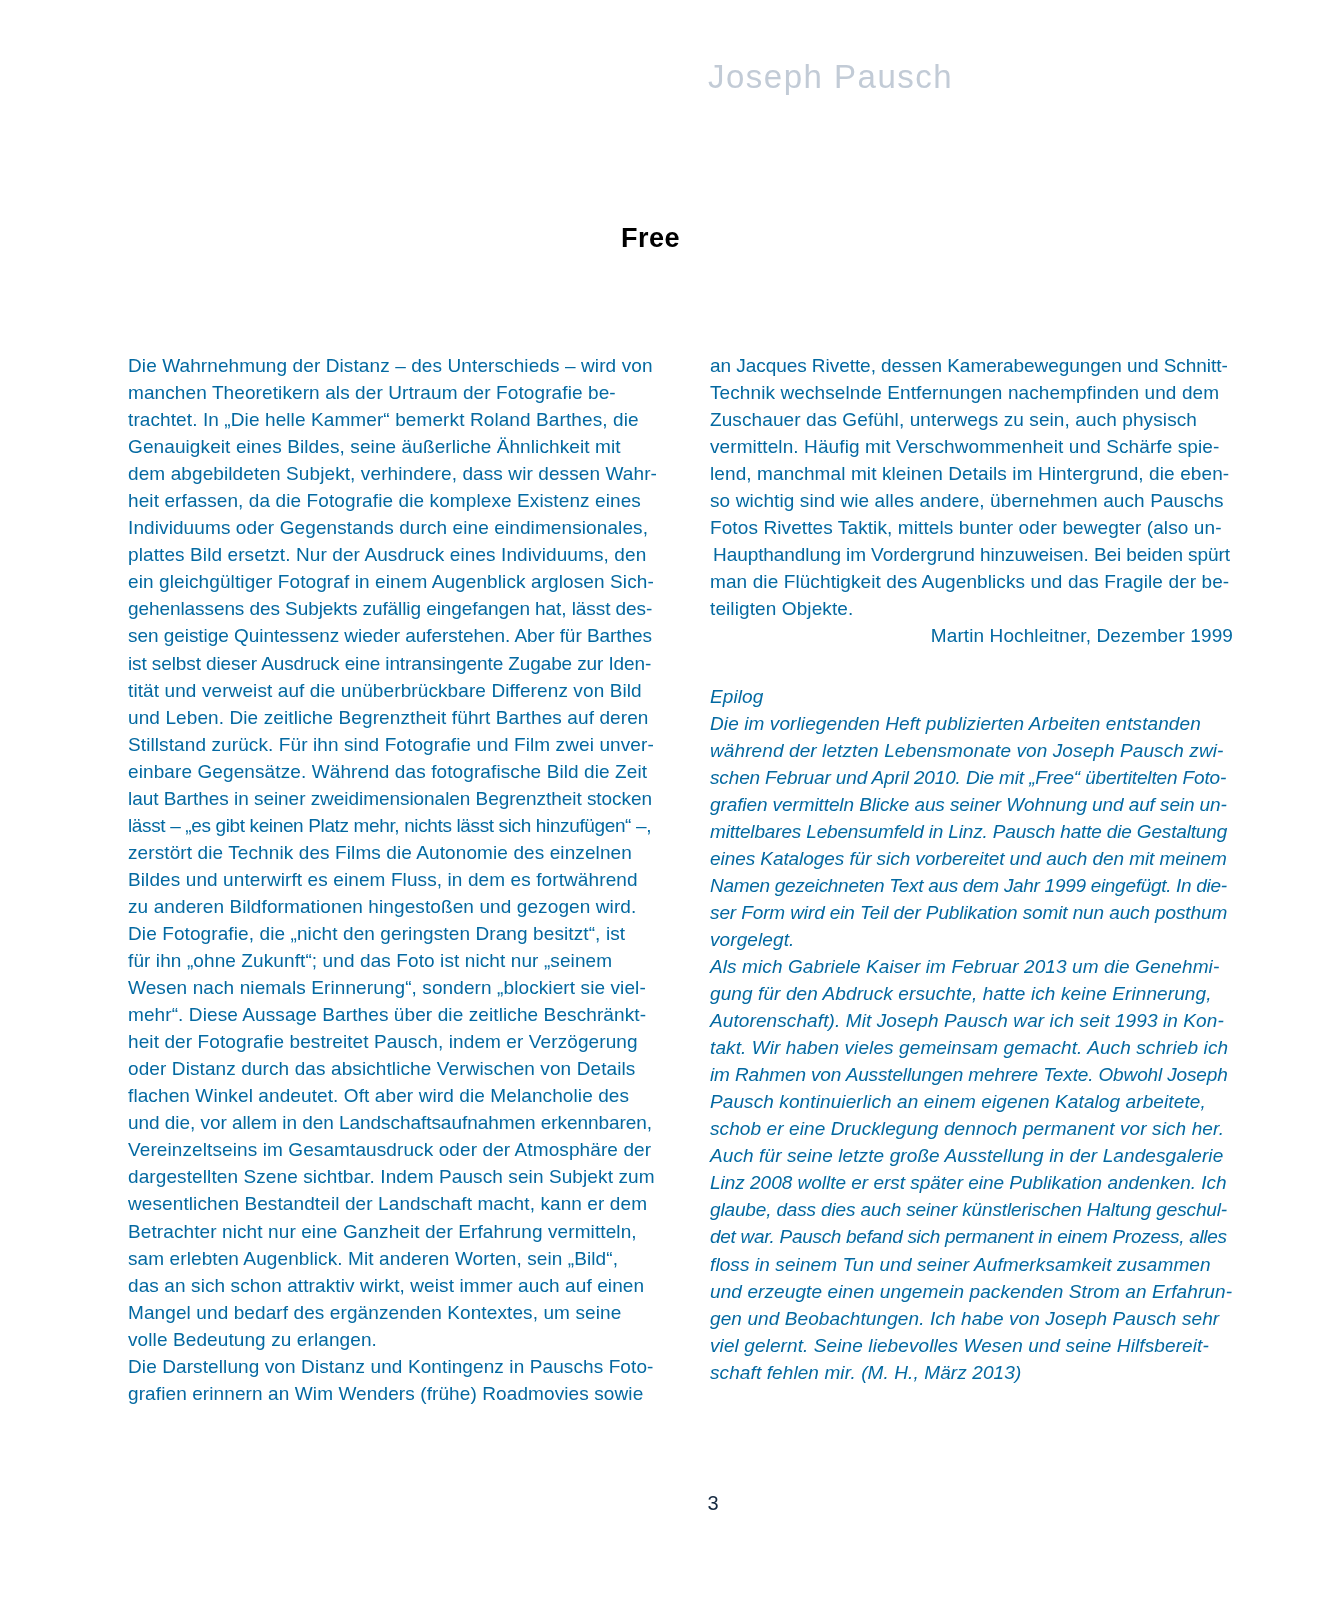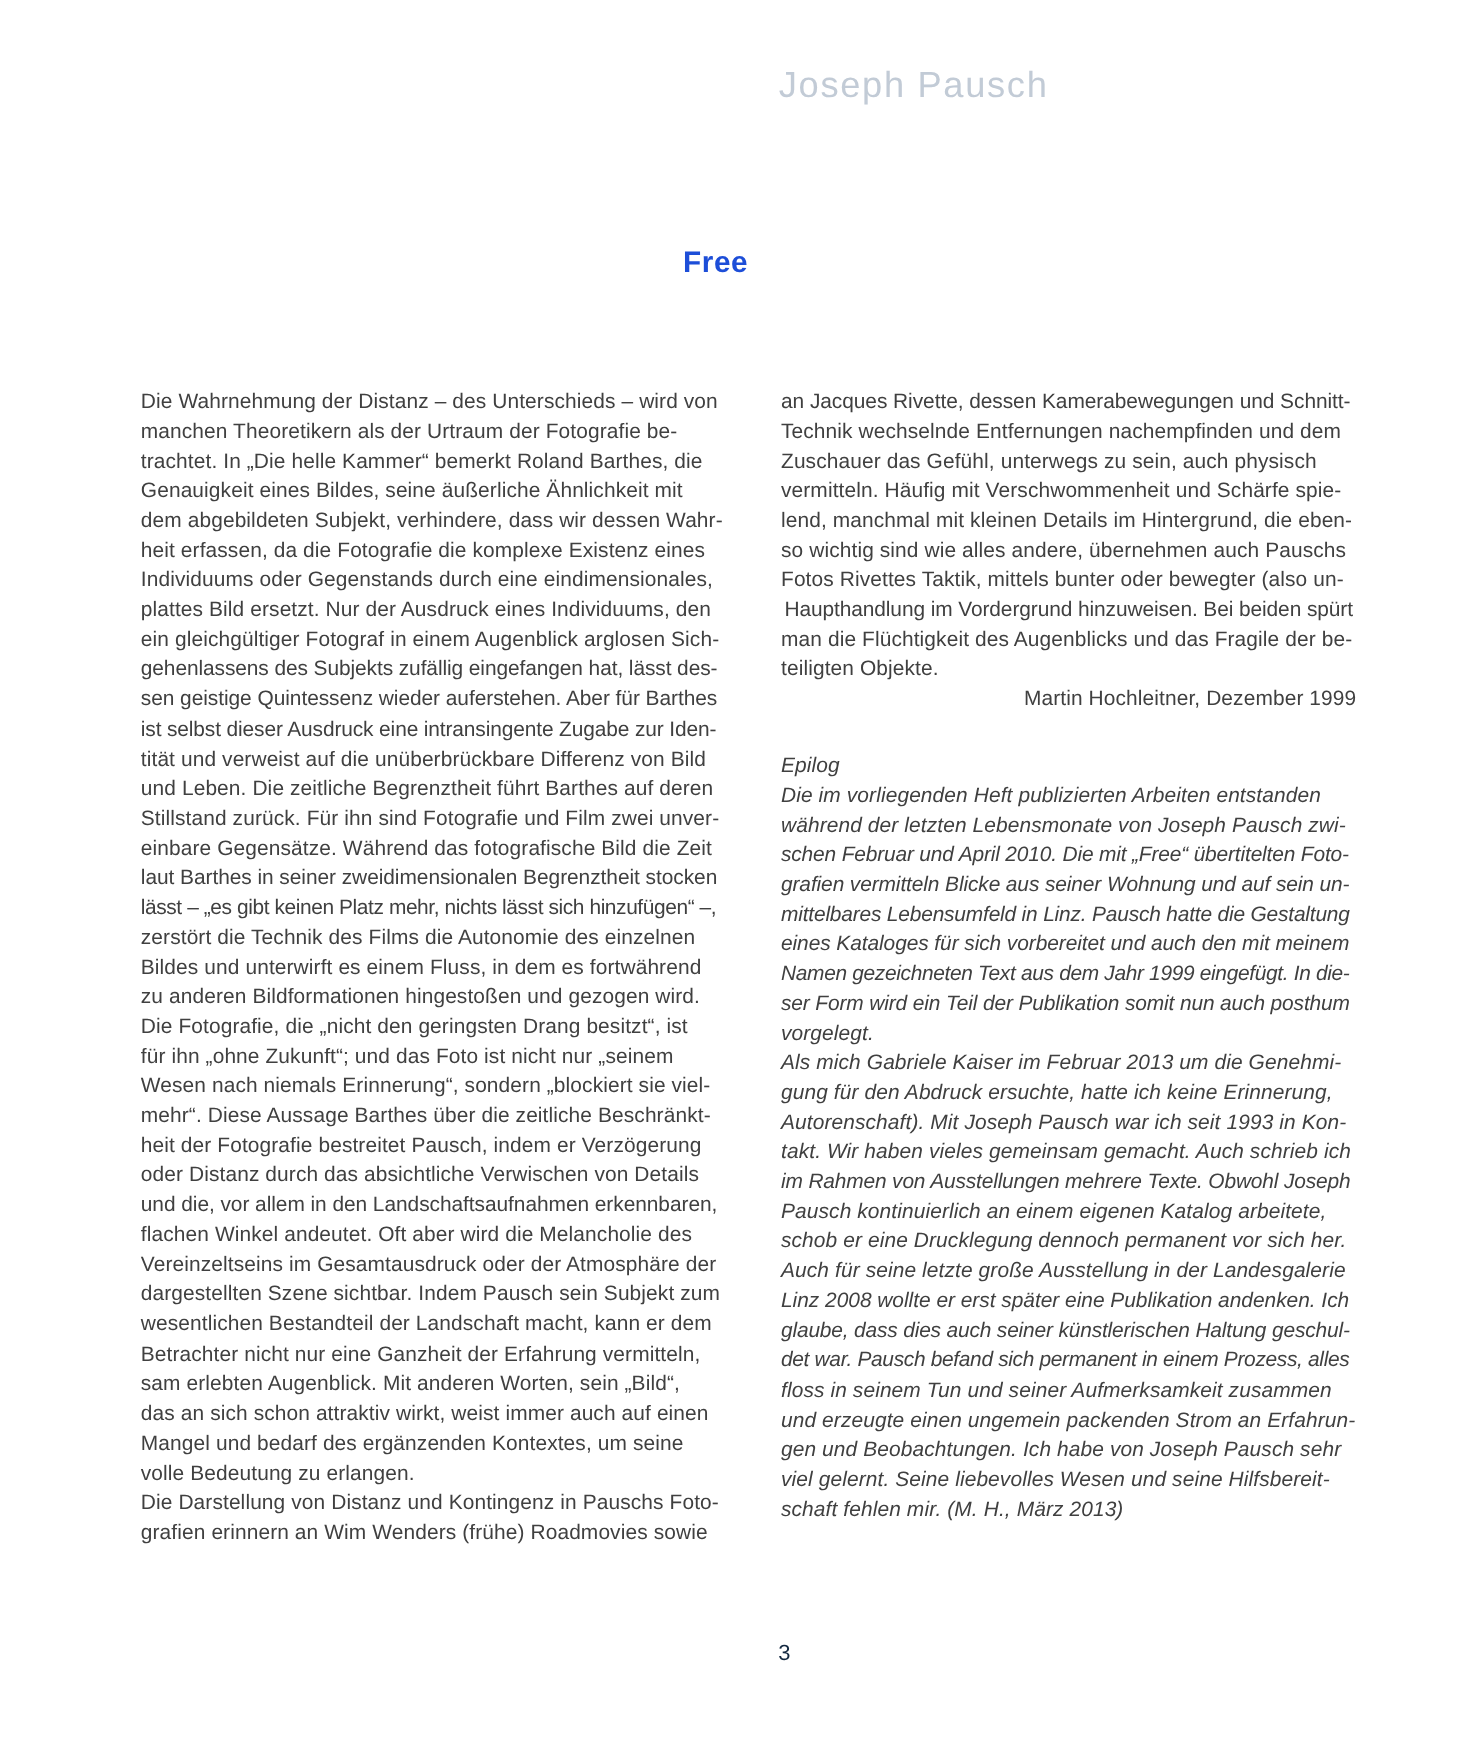--- a/index.html
+++ b/index.html
@@ -25,29 +25,29 @@
     color: #c2cbd6;
     white-space: nowrap;
   }
   .free-heading {
     position: absolute;
     left: 621px;
     top: 223px;
     font-size: 27px;
     font-weight: bold;
     letter-spacing: 0.5px;
-    color: #1d4ed8;
+    color: #000000;
     white-space: nowrap;
   }
   .col {
     position: absolute;
     top: 352px;
     font-size: 19px;
     line-height: 27.05px;
-    color: #404040;
+    color: #0369a1;
     letter-spacing: 0.1px;
   }
   .col-left  { left: 128px; width: 530px; }
   .col-right { left: 710px; width: 523px; }
   .line {
     height: 27.05px;
     white-space: nowrap;
     overflow: visible;
     text-align: left;
   }
@@ -96,22 +96,22 @@
       <div class="line" style="letter-spacing: -0.367647px;">lässt – „es gibt keinen Platz mehr, nichts lässt sich hinzufügen“ –,</div>
       <div class="line">zerstört die Technik des Films die Autonomie des einzelnen</div>
       <div class="line">Bildes und unterwirft es einem Fluss, in dem es fortwährend</div>
       <div class="line">zu anderen Bildformationen hingestoßen und gezogen wird.</div>
       <div class="line">Die Fotografie, die „nicht den geringsten Drang besitzt“, ist</div>
       <div class="line">für ihn „ohne Zukunft“; und das Foto ist nicht nur „seinem</div>
       <div class="line">Wesen nach niemals Erinnerung“, sondern „blockiert sie viel-</div>
       <div class="line">mehr“. Diese Aussage Barthes über die zeitliche Beschränkt-</div>
       <div class="line">heit der Fotografie bestreitet Pausch, indem er Verzögerung</div>
       <div class="line">oder Distanz durch das absichtliche Verwischen von Details</div>
+      <div class="line">flachen Winkel andeutet. Oft aber wird die Melancholie des</div>
       <div class="line" style="letter-spacing: -0.0508475px;">und die, vor allem in den Landschaftsaufnahmen erkennbaren,</div>
-      <div class="line">flachen Winkel andeutet. Oft aber wird die Melancholie des</div>
       <div class="line">Vereinzeltseins im Gesamtausdruck oder der Atmosphäre der</div>
       <div class="line">dargestellten Szene sichtbar. Indem Pausch sein Subjekt zum</div>
       <div class="line">wesentlichen Bestandteil der Landschaft macht, kann er dem</div>
       <div class="line">Betrachter nicht nur eine Ganzheit der Erfahrung vermitteln,</div>
       <div class="line">sam erlebten Augenblick. Mit anderen Worten, sein „Bild“,</div>
       <div class="line">das an sich schon attraktiv wirkt, weist immer auch auf einen</div>
       <div class="line">Mangel und bedarf des ergänzenden Kontextes, um seine</div>
       <div class="line a-l">volle Bedeutung zu erlangen.</div>
       <div class="line">Die Darstellung von Distanz und Kontingenz in Pauschs Foto-</div>
       <div class="line">grafien erinnern an Wim Wenders (frühe) Roadmovies sowie</div>

